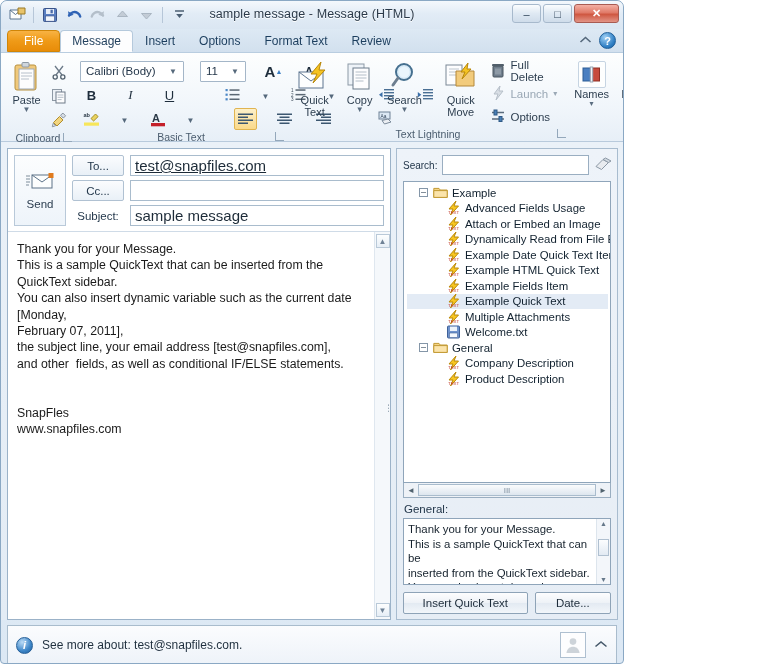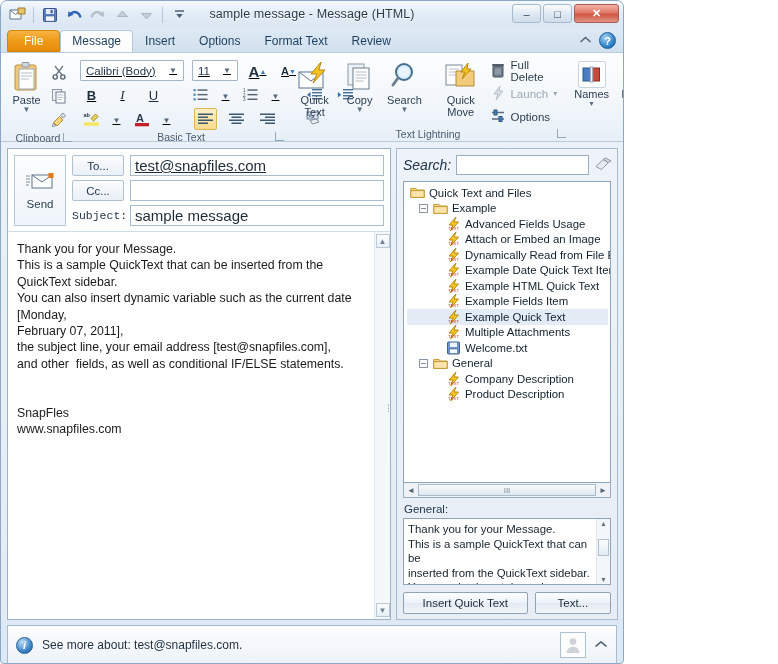--- a/index.html
+++ b/index.html
@@ -120,21 +120,21 @@
     width: 52px; padding-top: 3px;
     font-size: 11px; color: #2d3e4f; text-align: center; line-height: 12px;
   }
   .bigbtn .ic { height: 34px; display:flex; align-items:center; justify-content:center; }
   .caret { font-size: 8px; color: #5b6d80; line-height: 7px; }
 
   .smallcol { display: flex; flex-direction: column; gap: 2px; padding-top: 4px; }
   .smallbtn { width: 23px; height: 22px; display:flex; align-items:center; justify-content:center; }
 
   .basic-text { display: flex; flex-direction: column; gap: 2px; padding-top: 3px; }
-  .bt-row { display: flex; align-items: flex-start; gap: 8px; text-decoration: underline; }
+  .bt-row { display: flex; align-items: center; gap: 16px; }
   .combo {
     height: 21px; border: 1px solid #a4b6c8; background: #fff;
     display: flex; align-items: center; padding: 0 2px 0 5px;
     font-size: 11.5px; color: #25374a; border-radius: 1px;
   }
   .combo .arw { margin-left: auto; padding: 0 4px; color: #55687b; font-size: 8px; }
   .fbtn {
     width: 23px; height: 22px; display:flex; align-items:center; justify-content:center;
     font-size: 13px; color: #1e2d3c; border: 1px solid transparent; border-radius: 2px;
   }
@@ -183,21 +183,21 @@
   }
   .fields { flex: 1; display: flex; flex-direction: column; gap: 4px; }
   .frow { display: flex; align-items: center; gap: 6px; }
   .fbtn2 {
     width: 52px; height: 21px;
     border: 1px solid #b0c1d2; border-radius: 2px;
     background: linear-gradient(180deg,#fbfcfe 0%,#e9f0f7 100%);
     font-size: 11.5px; color: #24384c;
     display:flex; align-items:center; justify-content:center;
   }
-  .flabel { width: 52px; font-size: 11.5px; color:#24384c; text-align:center;font-family:Liberation Mono, monospace; }
+  .flabel { width: 52px; font-size: 11.5px; color:#24384c; text-align:center; }
   .finput {
     flex: 1; height: 21px;
     border: 1px solid #a9bccd; background: #fff;
     display:flex; align-items:center; padding: 0 4px;
     font-size: 15px; color: #1d2b38;
   }
   .recip { color: #1d2b38; text-decoration: underline; }
 
   .bodyzone { position: relative; flex: 1; display:flex; border-top: 1px solid #cfdbe7; }
   .bodytext {
@@ -220,21 +220,21 @@
 
   
   .sidebar {
     width: 222px;
     background: linear-gradient(180deg,#eef3f9 0%, #e6edf5 100%);
     border: 1px solid #a8bccf;
     display: flex; flex-direction: column;
     padding: 6px 6px 5px 6px;
   }
   .srow { display:flex; align-items:center; gap:5px; margin-bottom: 6px; }
-  .srow .lbl { font-size: 14px; color: #22364a; font-style: italic; }
+  .srow .lbl { font-size: 10px; color: #22364a; }
   .sinput { flex:1; height: 20px; border: 1px solid #9aaec1; background:#fff; }
   .tree {
     flex: 1;
     border: 1px solid #8fa5ba; background: #fff;
     overflow: hidden; position: relative;
     padding: 3px 2px 0 3px;
   }
   .tnode { display: flex; align-items: center; height: 15.5px; font-size: 11.4px; color:#10202e; white-space: nowrap; }
   .tnode.sel { background: #e3ebf5; }
   .tog {
@@ -769,29 +769,20 @@
         <span>
           <svg width="17" height="15" viewBox="0 0 17 15">
             <path d="M2 10.5l7-7 5.5 3-7 7z" fill="#e8ebef" stroke="#8a97a4"></path>
             <path d="M9 3.5l2.5-1.5 5.5 3-2.5 1.5z" fill="#d3dae1" stroke="#8a97a4"></path>
           </svg>
         </span>
       </div>
 
       <div class="tree">
 
-        <div class="tnode ind0">
-          <span class="tico">
-            <svg width="15" height="13" viewBox="0 0 15 13">
-                <path d="M.8 2.4h5.2l1.3 1.6h6.9v7.4H.8z" fill="#f5d486" stroke="#c29a34"></path>
-                <path d="M.8 4.6h13.4v6.8H.8z" fill="#fbe4ab" stroke="#c29a34"></path>
-              </svg>
-          </span>
-          <span>Quick Text and Files</span>
-        </div>
 
         <div class="tnode ind1">
           <span class="tog">–</span>
           <span class="tico">
             <svg width="15" height="13" viewBox="0 0 15 13">
                 <path d="M.8 2.4h5.2l1.3 1.6h6.9v7.4H.8z" fill="#f5d486" stroke="#c29a34"></path>
                 <path d="M.8 4.6h13.4v6.8H.8z" fill="#fbe4ab" stroke="#c29a34"></path>
               </svg>
           </span>
           <span>Example</span>
@@ -924,21 +915,21 @@
 You can also insert dynamic variable</div>
         <div class="prevscroll">
           <div style="font-size:7px;color:#66788a">▲</div>
           <div class="pv-thumb"></div>
           <div style="font-size:7px;color:#66788a;margin-top:auto">▼</div>
         </div>
       </div>
 
       <div class="sidebtns">
         <div class="sbtn primary">Insert Quick Text</div>
-        <div class="sbtn secondary">Text...</div>
+        <div class="sbtn secondary">Date...</div>
       </div>
     </div>
   </div>
 
   <div class="statusbar">
     <div class="info-ic">i</div>
     <div class="status-text">See more about: test@snapfiles.com.</div>
     <div class="status-right">
       <div class="avatarbox">
         <svg width="18" height="18" viewBox="0 0 18 18">

